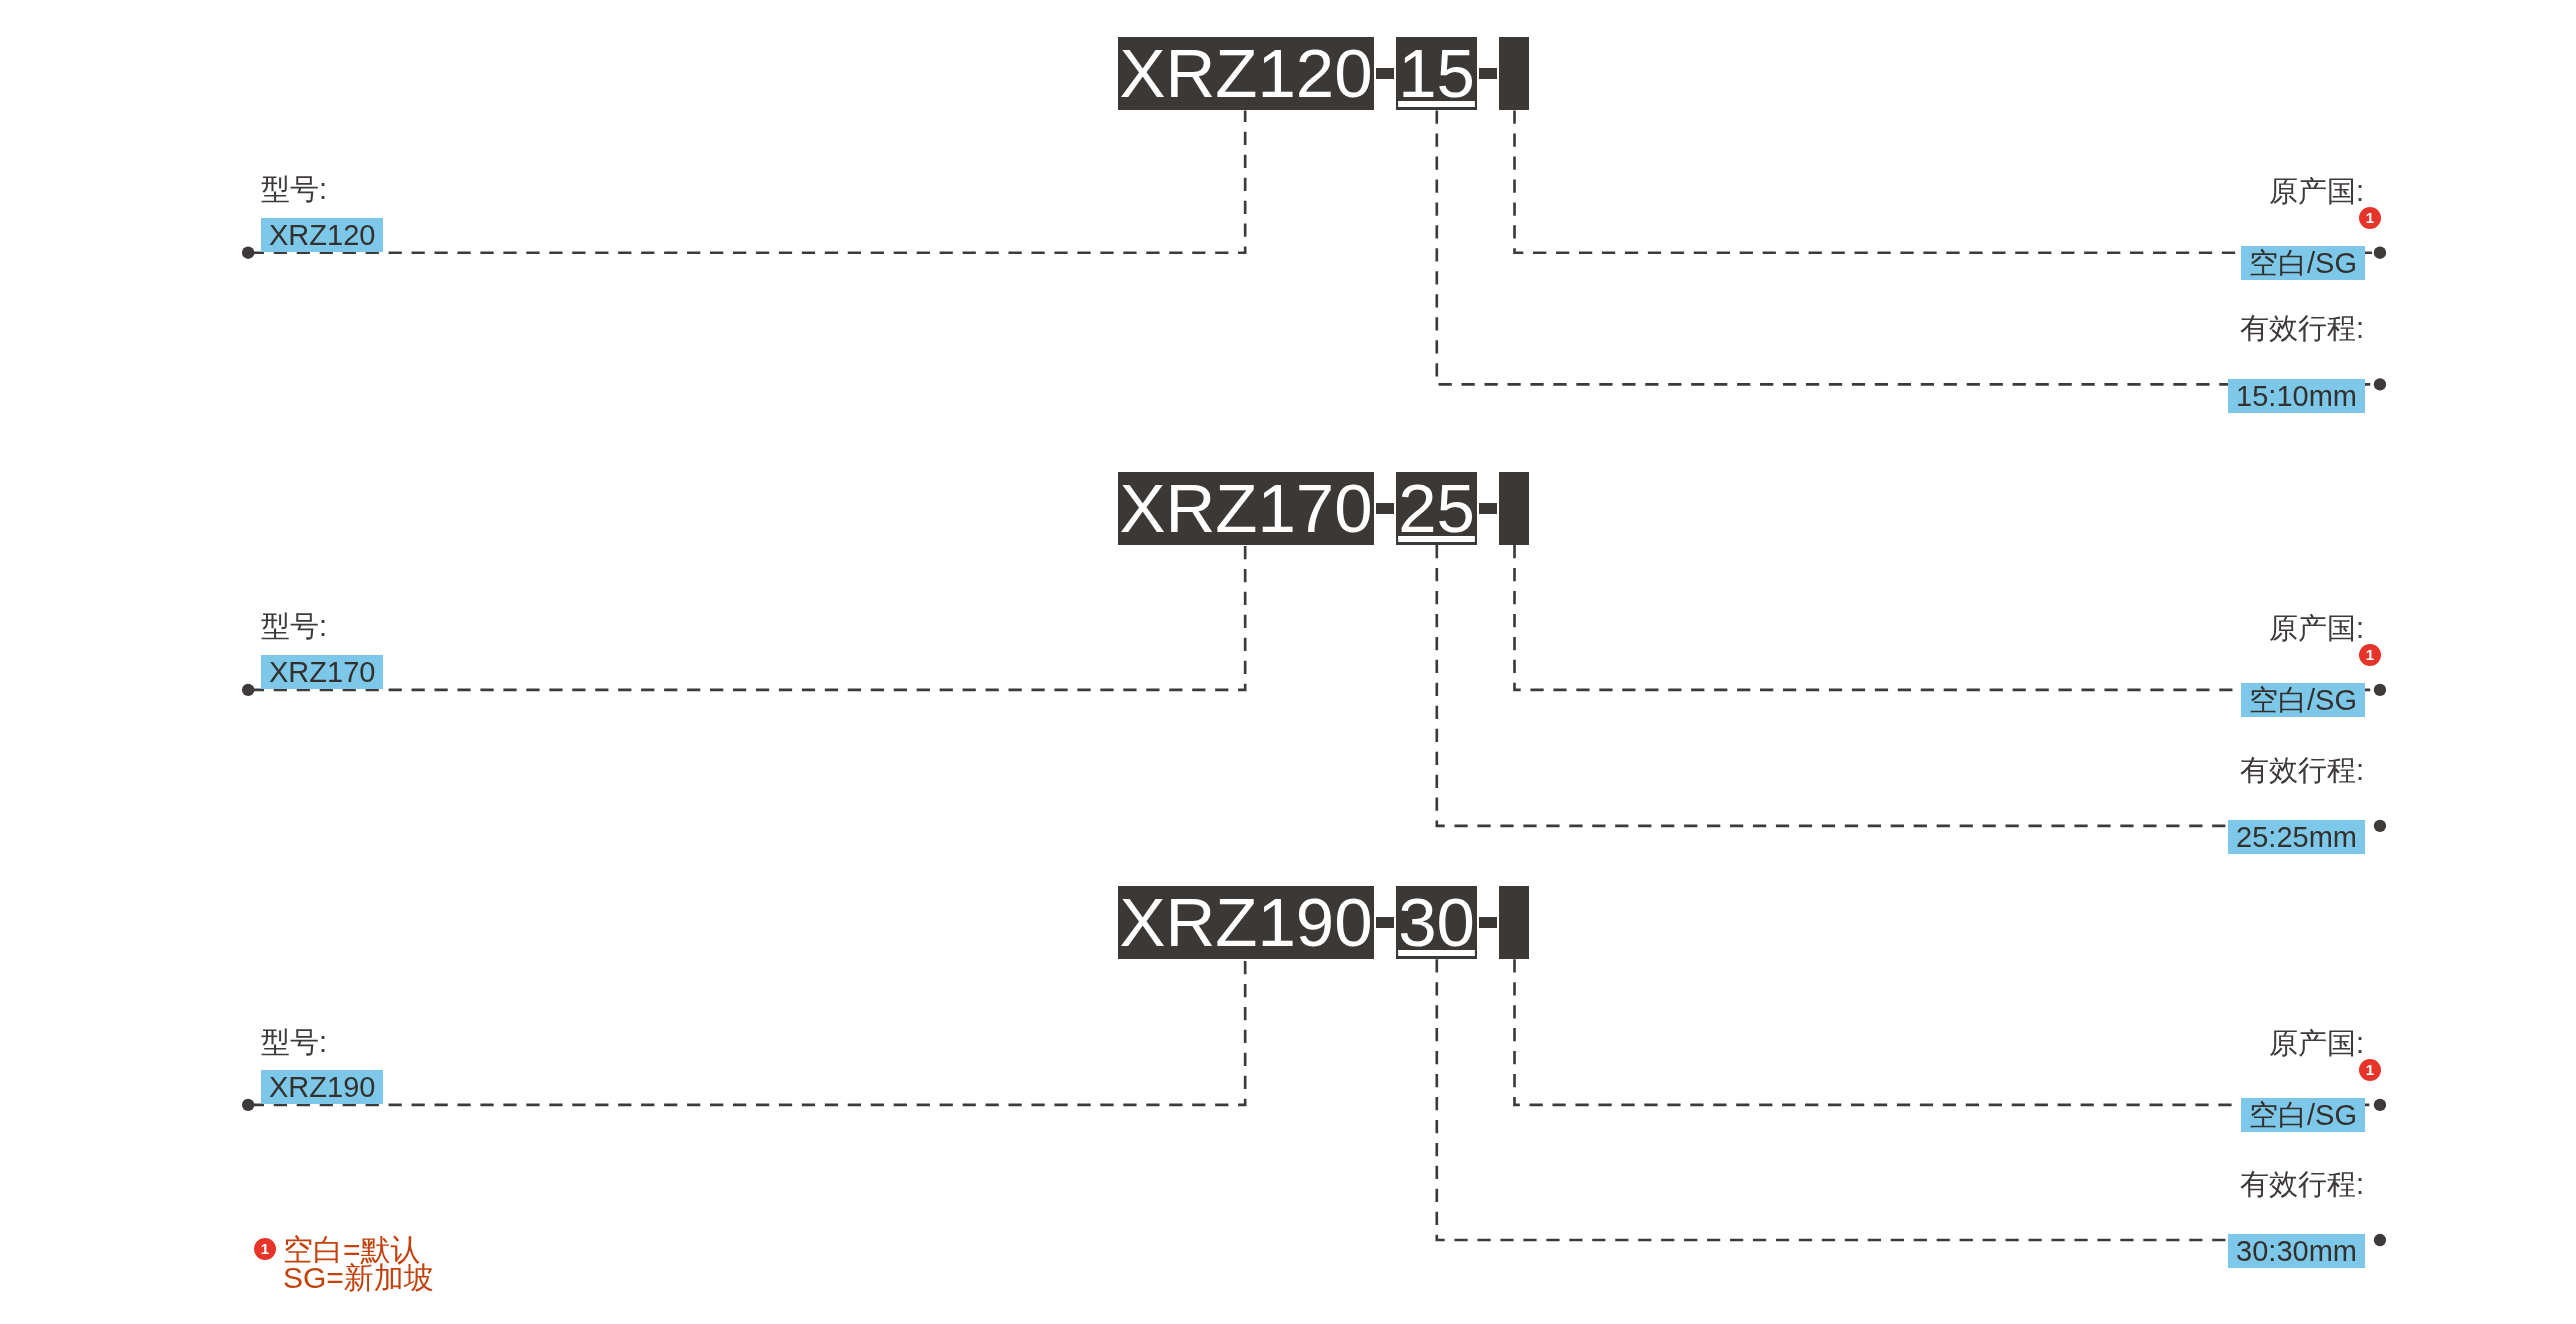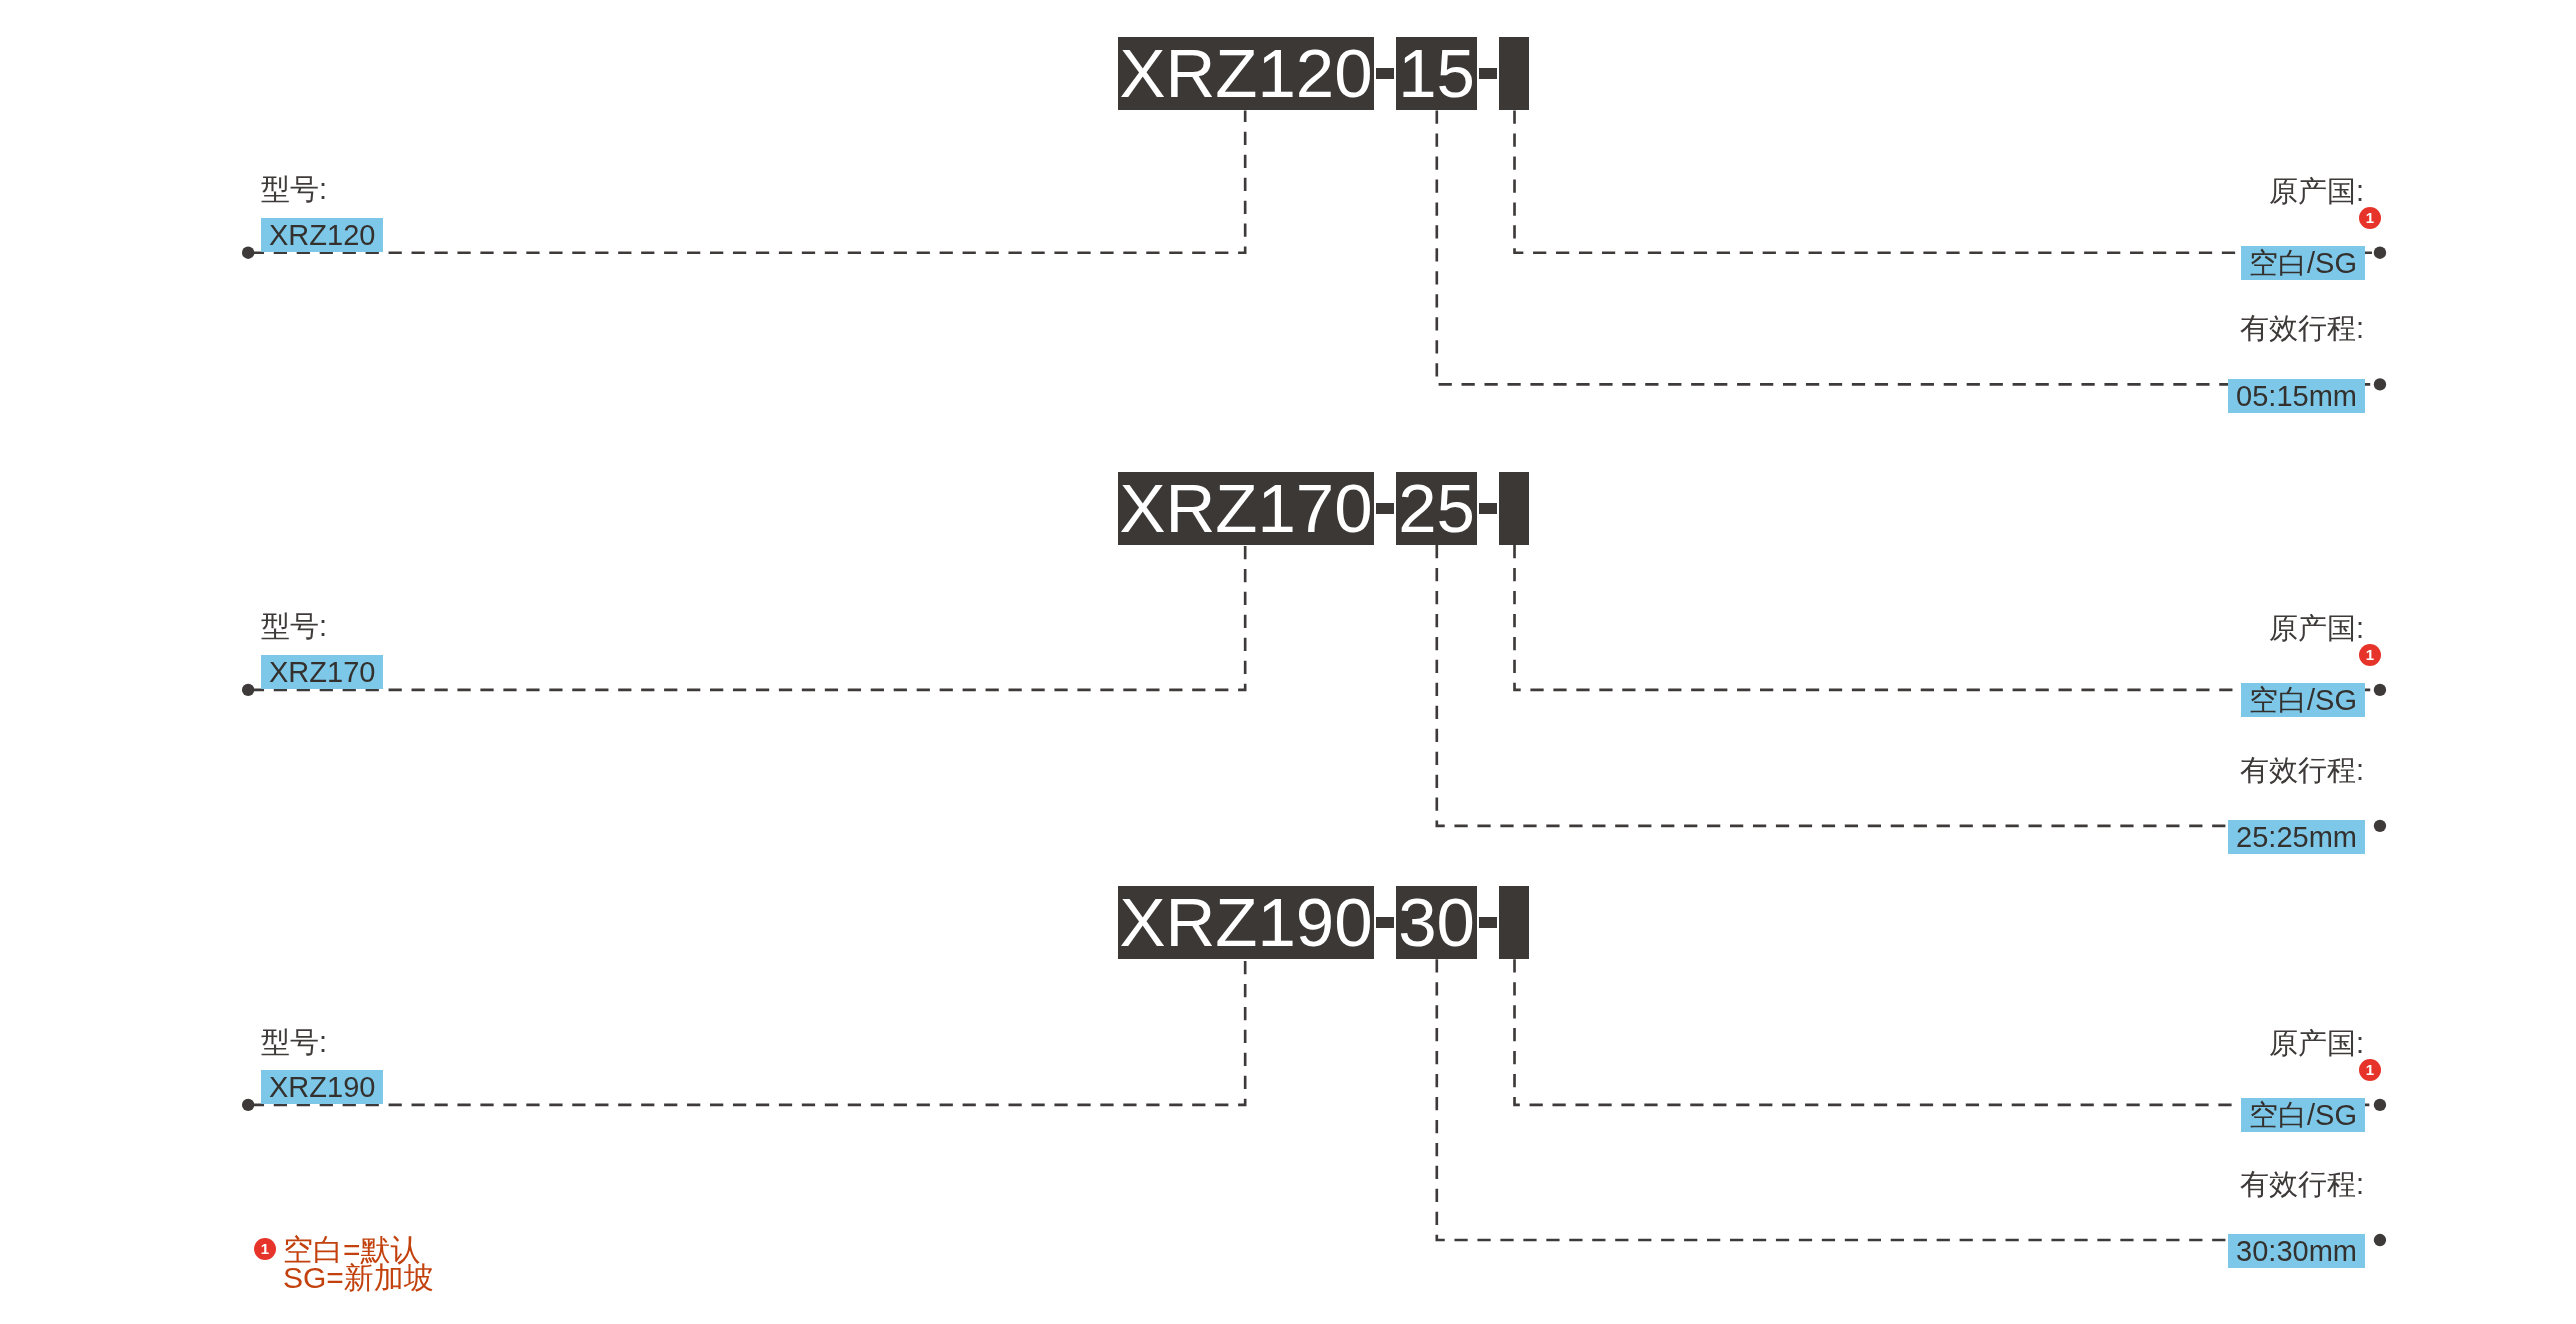--- a/index.html
+++ b/index.html
@@ -4,21 +4,21 @@
 <style>
   html,body{margin:0;padding:0;background:#fff;}
   .canvas{
     position:relative;width:2576px;height:1325px;background:#ffffff;overflow:hidden;
     font-family:"Liberation Sans","DejaVu Sans",sans-serif;color:#3e3a39;
   }
   .connectors{position:absolute;left:0;top:0;}
   .code-row{position:absolute;left:1118px;height:73px;display:flex;}
   .chip{background:#3b3836;color:#ffffff;font-size:69px;line-height:74px;text-align:center;white-space:nowrap;}
   .chip-model{width:256px;}
-  .chip-stroke{width:81px;}
+  .chip-stroke{width:81px;text-decoration:underline;}
   .chip-blank{width:30px;}
   .sep{width:22px;display:flex;align-items:center;justify-content:center;background:#fff;}
   .dash-bar{display:block;width:17.7px;height:10.6px;background:#3b3836;}
   .lbl{position:absolute;font-size:29px;line-height:37px;white-space:nowrap;color:#3e3a39;}
   .lbl.left{left:261px;}
   .lbl.right{right:212px;text-align:center;}
   .val{position:absolute;height:34px;line-height:34px;background:#7dc8e8;color:#33302e;
        font-size:29px;padding:0 8px;white-space:nowrap;z-index:1;}
   .val.left{left:261px;}
   .val.rightv{right:211px;margin-top:28px;}
@@ -67,21 +67,21 @@
           <i class="dash-bar"></i>
         </div>
       <div class="chip chip-blank"></div>
     </div>
     <div class="lbl left" style="top:171px">型号:</div>
     <div class="val left" style="top:218px">XRZ120</div>
     <div class="lbl right" style="top:173px">原产国:</div>
     <div class="val rightv" style="top:218px">空白/SG</div>
     <div class="badge" style="left:2359px;top:207px">1</div>
     <div class="lbl right" style="top:310px">有效行程:</div>
-    <div class="val rightv" style="top:351px">05:15mm</div>
+    <div class="val rightv" style="top:351px">15:10mm</div>
   </section>
 
   <section class="diagram">
     <div class="code-row" style="top:472px" aria-label="XRZ170-25-">
       <div class="chip chip-model">XRZ170</div>
       <div class="sep">
           <i class="dash-bar"></i>
         </div>
       <div class="chip chip-stroke">25</div>
       <div class="sep">

